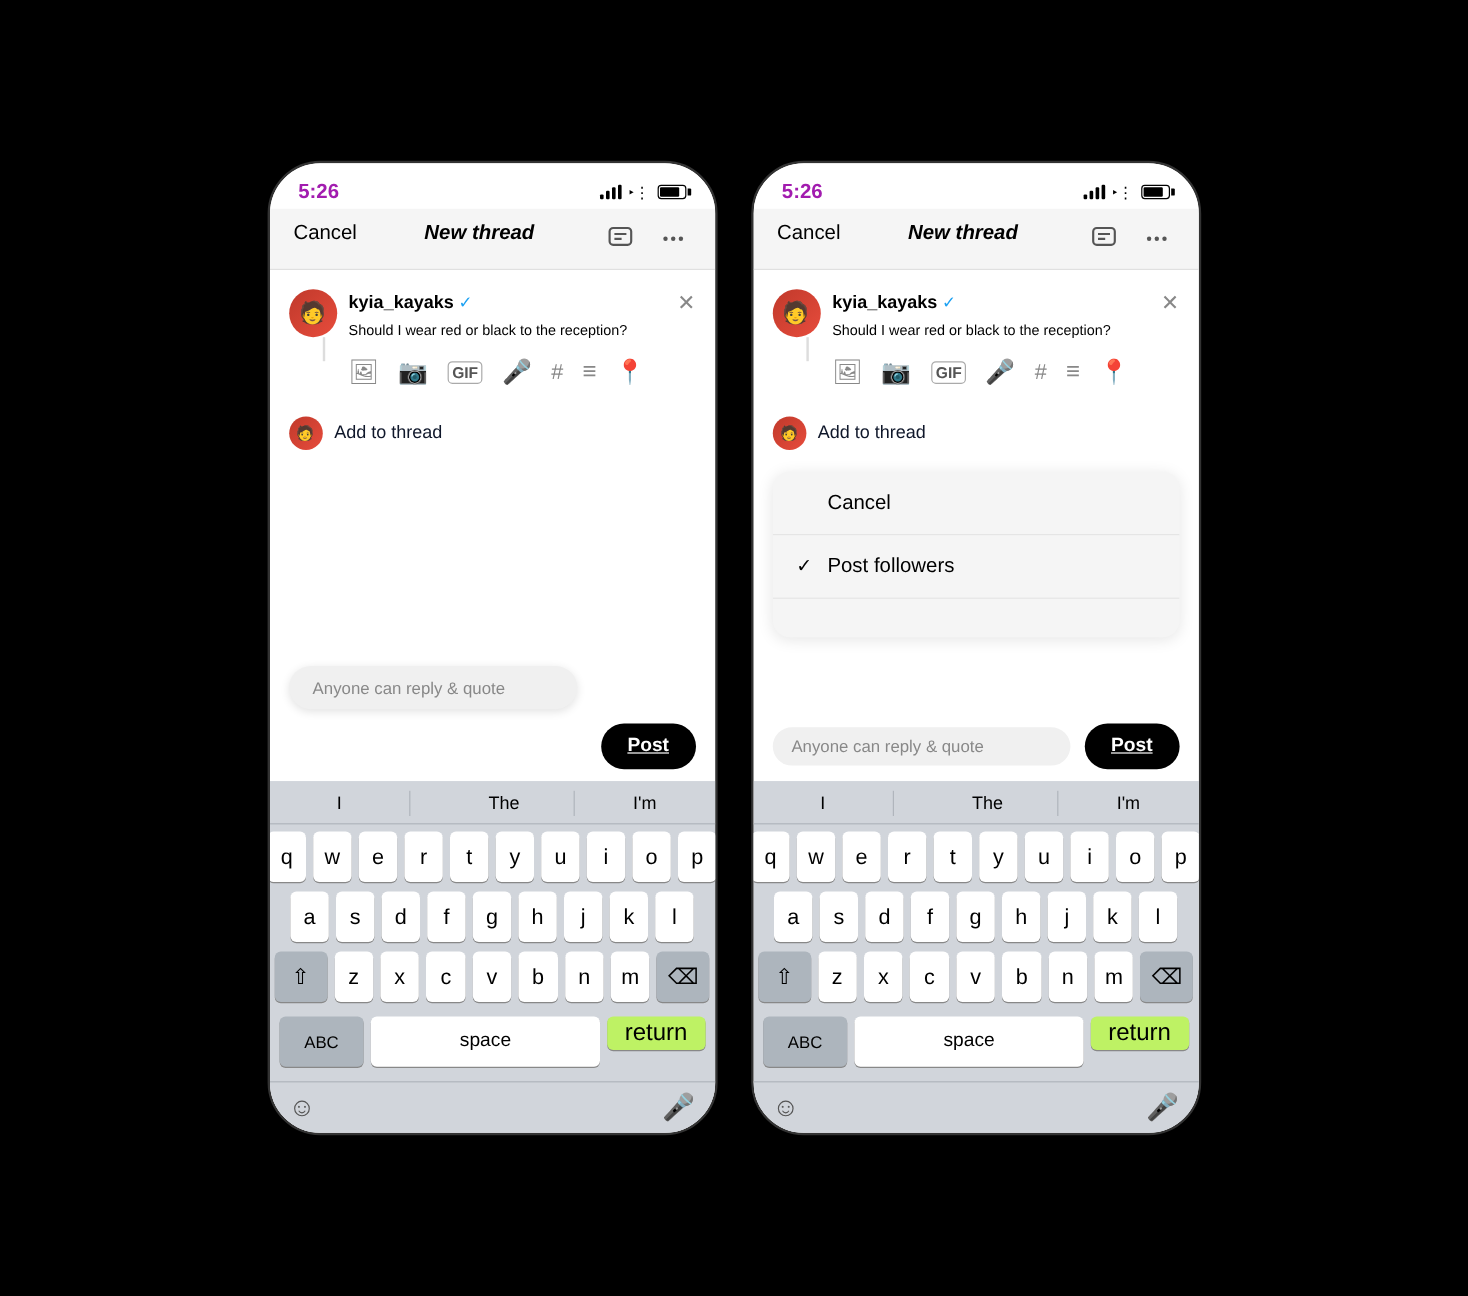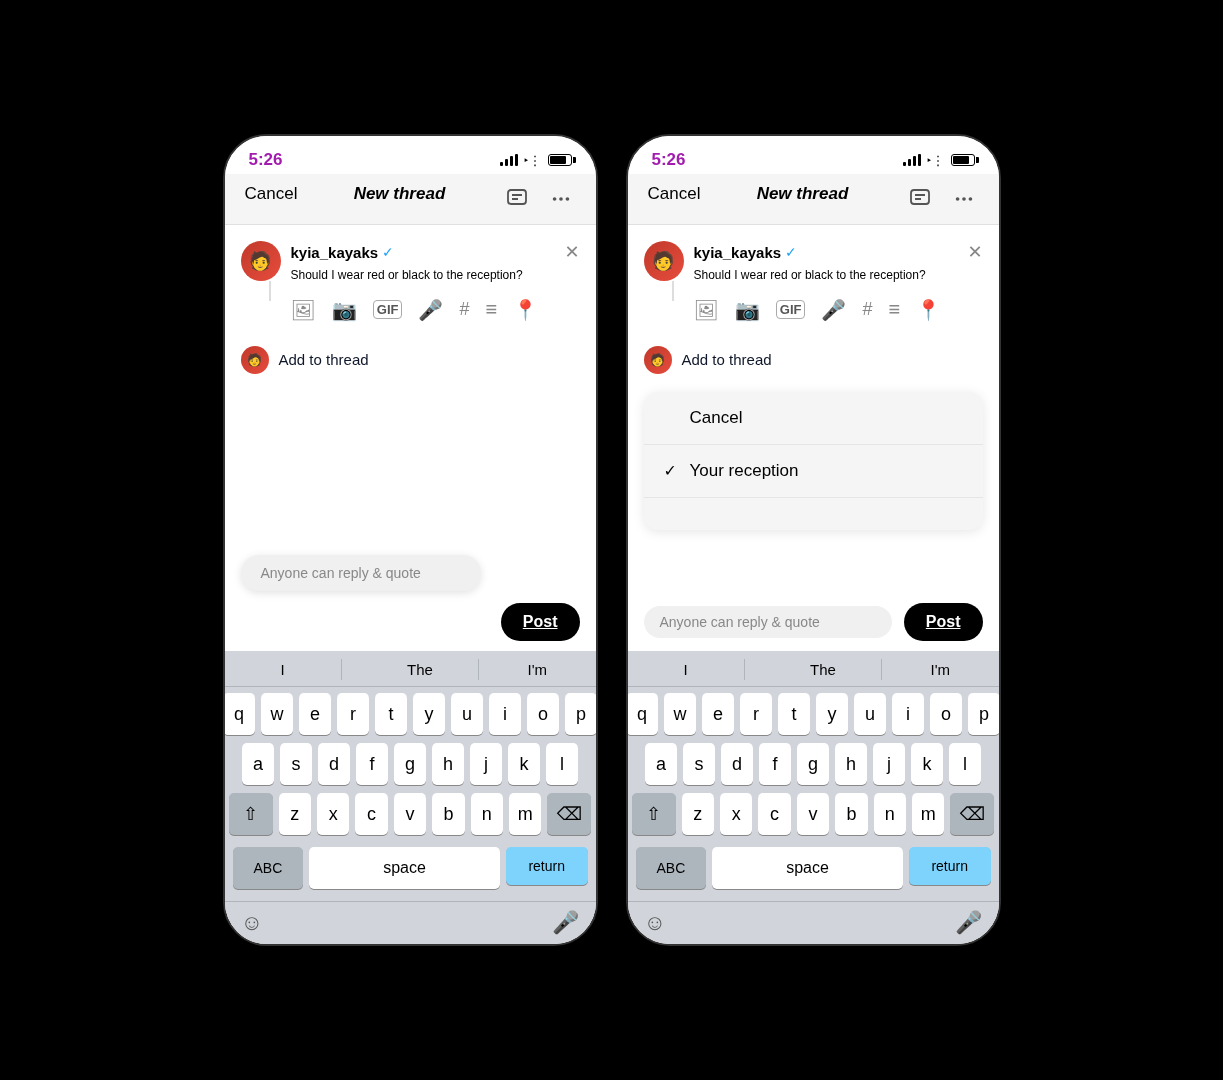--- a/index.html
+++ b/index.html
@@ -360,28 +360,28 @@
       flex: 3.5;
       display: flex;
       align-items: center;
       justify-content: center;
       font-size: 16px;
       color: #000;
       box-shadow: 0 1px 0 #888;
       cursor: pointer;
     }
     .key-return {
-      background: #7dd3fc;
+      background: #bef264;
       border-radius: 5px;
-      height: 38px;
+      height: 28px;
       flex: 1.5;
       display: flex;
       align-items: center;
       justify-content: center;
-      font-size: 14px;
+      font-size: 20px;
       color: #000;
       box-shadow: 0 1px 0 #888;
       cursor: pointer;
     }
     .keyboard-accessory {
       background: #d1d5db;
       padding: 8px 16px;
       display: flex;
       justify-content: space-between;
       align-items: center;
@@ -607,21 +607,21 @@
       <span class="add-thread-text">Add to thread</span>
     </div>
 
     <div class="dropdown-menu">
       <div class="dropdown-item">
         <span class="checkmark"></span>
         <span>Cancel</span>
       </div>
       <div class="dropdown-item selected">
         <span class="checkmark">✓</span>
-        <span>Your reception</span>
+        <span>Post followers</span>
       </div>
       <div class="dropdown-item">
         <span class="checkmark"></span>
 
       </div>
     </div>
 
     <div style="flex:1"></div>
 
     <div class="bottom-bar">

